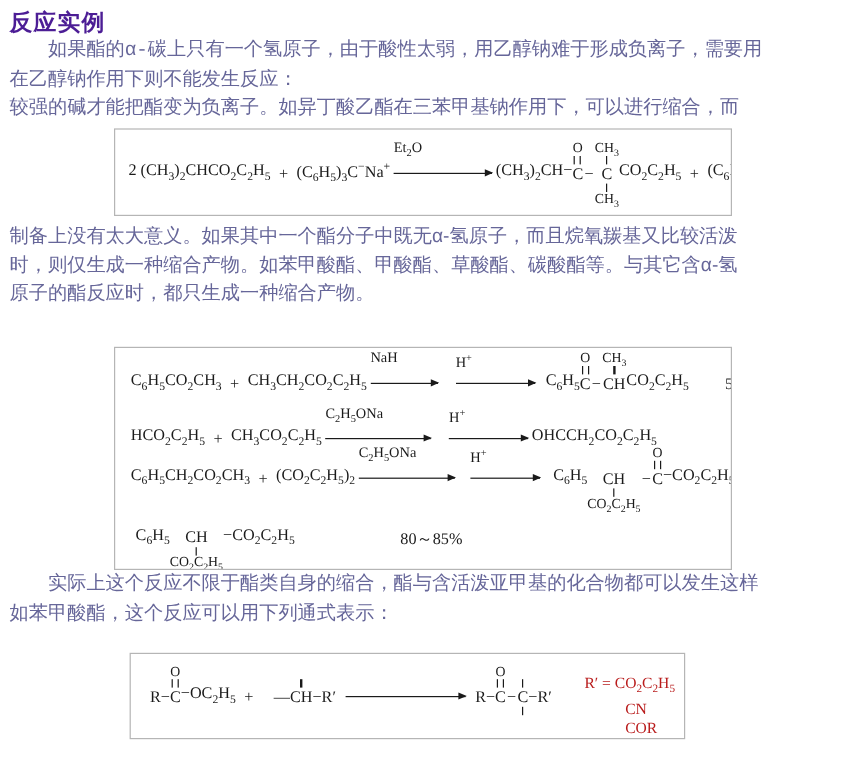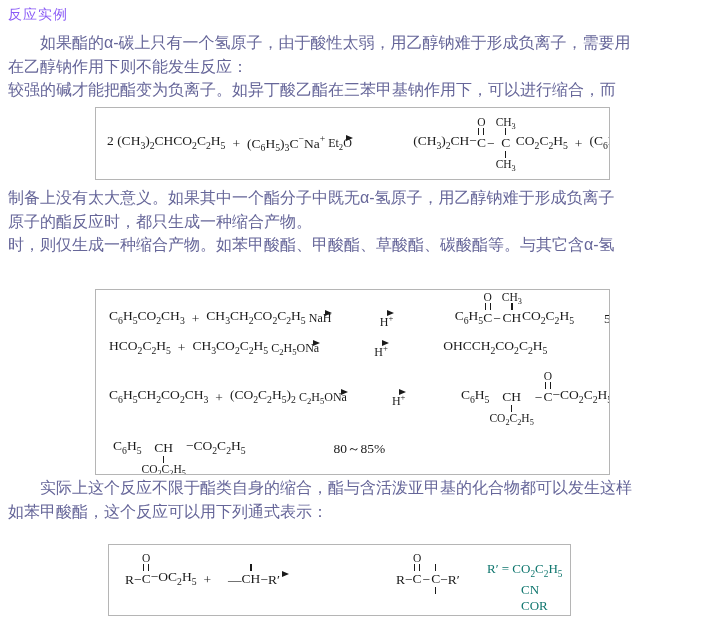--- a/index.html
+++ b/index.html
@@ -4,26 +4,26 @@
 <style>
   html,body{margin:0;padding:0;}
   body{
     width:701px;height:635px;position:relative;background:#ffffff;
     font-family:"Liberation Sans","DejaVu Sans",sans-serif;
     overflow:hidden;
   }
   .abs{position:absolute;}
   
   .sec-title{
-    left:8px;top:6px;font-size:14px;font-weight:normal;color:#8b5cf6;
+    left:8px;top:6px;font-size:19px;font-weight:bold;color:#4c1d95;
     letter-spacing:1px;
   }
   .para{left:8px;width:690px;color:#666699;font-size:16px;}
   .pline{line-height:23.5px;white-space:nowrap;}
-  .pline.indent{text-indent:2em;}
+  .pline.indent{text-indent:2em;font-family:Liberation Mono, monospace;}
   
   .eqbox{
     border:1px solid #b5b5b5;background:#ffffff;overflow:hidden;
   }
   .eqrow{
     position:absolute;display:flex;align-items:center;white-space:nowrap;
     font-family:"Liberation Serif","DejaVu Serif",serif;
     font-size:13.5px;color:#1a1a1a;
   }
   .frag{line-height:17px;}
@@ -33,33 +33,33 @@
   sup{font-size:0.72em;}
   
   .vstack{display:inline-flex;flex-direction:column;align-items:center;}
   .vs-lbl{height:12px;line-height:12px;font-size:11.5px;}
   .vs-main{height:16px;line-height:16px;font-size:13.5px;}
   .bond{height:7px;}
   .bond.sgl{width:1.2px;background:#1a1a1a;}
   .bond.dbl{width:4px;border-left:1.2px solid #1a1a1a;border-right:1.2px solid #1a1a1a;}
   .ghost{visibility:hidden;}
   
-  .arrow{display:inline-flex;flex-direction:row;align-items:flex-start;margin:0 3px;}
+  .arrow{display:inline-flex;flex-direction:column;align-items:flex-start;margin:0 3px;gap:12px;}
   .alabel{height:14px;line-height:14px;font-size:12px;}
   .aline{height:1px;background:#1a1a1a;align-self:stretch;position:relative;margin:2px 0;}
   .aline::after{
     content:'';position:absolute;right:-1px;top:-3px;
     border-left:7px solid #1a1a1a;border-top:3px solid transparent;border-bottom:3px solid transparent;
   }
   .aghost{height:14px;}
   .yield{margin-left:30px;}
   .yield2{margin-left:88px;}
   
   .legend{position:absolute;font-family:"Liberation Serif","DejaVu Serif",serif;
-    font-size:13px;color:#0f766e;line-height:15.5px;}
+    font-size:13px;color:#b91c1c;line-height:15.5px;}
   .legend .lg2{padding-left:34px;}
 </style>
 </head>
 <body>
 
 <div class="abs sec-title">反应实例</div>
 
 <div class="abs para" style="top:31px">
   <div class="pline indent">如果酯的α-碳上只有一个氢原子，由于酸性太弱，用乙醇钠难于形成负离子，需要用</div>
   <div class="pline">在乙醇钠作用下则不能发生反应：</div>
@@ -92,23 +92,23 @@
       <span class="bond sgl"></span>
       <span class="vs-lbl">CH<sub>3</sub></span>
     </span>
     <span class="frag">CO<sub>2</sub>C<sub>2</sub>H<sub>5</sub></span>
     <span class="frag plus">+</span>
     <span class="frag">(C<sub>6</sub>H)CH</span>
   </div>
 </div>
 
 <div class="abs para" style="top:186px">
-  <div class="pline">制备上没有太大意义。如果其中一个酯分子中既无α-氢原子，用乙醇钠难于形成负离子</div>
+  <div class="pline">制备上没有太大意义。如果其中一个酯分子中既无α-氢原子，而且烷氧羰基又比较活泼</div>
+  <div class="pline">时，则仅生成一种缩合产物。如苯甲酸酯、甲酸酯、草酸酯、碳酸酯等。与其它含α-氢</div>
   <div class="pline">原子的酯反应时，都只生成一种缩合产物。</div>
-  <div class="pline">时，则仅生成一种缩合产物。如苯甲酸酯、甲酸酯、草酸酯、碳酸酯等。与其它含α-氢</div>
 </div>
 
 <div class="abs eqbox" style="left:95px;top:289px;width:513px;height:184px">
 
   <div class="eqrow" style="left:13px;top:1px">
     <span class="frag">C<sub>6</sub>H<sub>5</sub>CO<sub>2</sub>CH<sub>3</sub></span>
     <span class="frag plus">+</span>
     <span class="frag">CH<sub>3</sub>CH<sub>2</sub>CO<sub>2</sub>C<sub>2</sub>H<sub>5</sub></span>
     <span class="arrow" style="width:56px">
       <span class="alabel">NaH</span>

